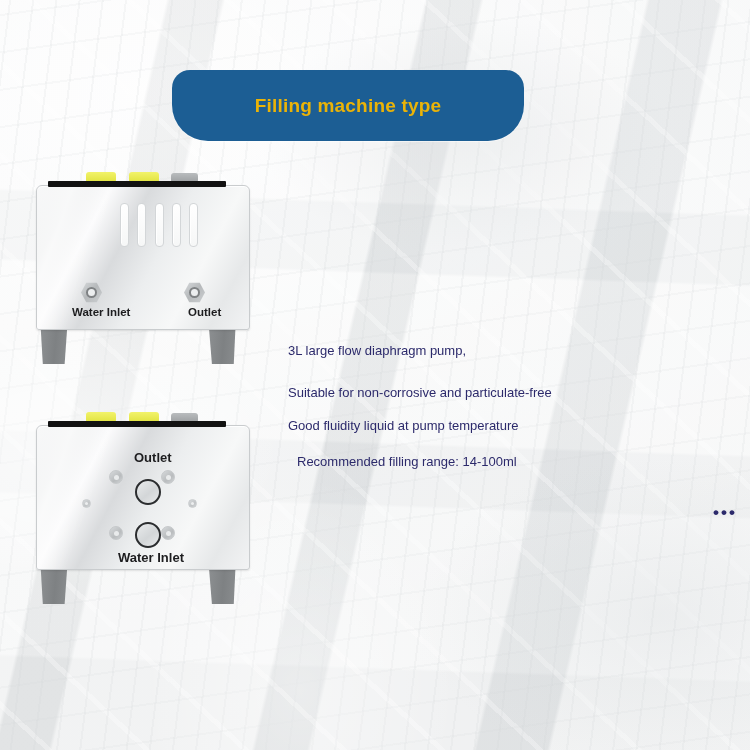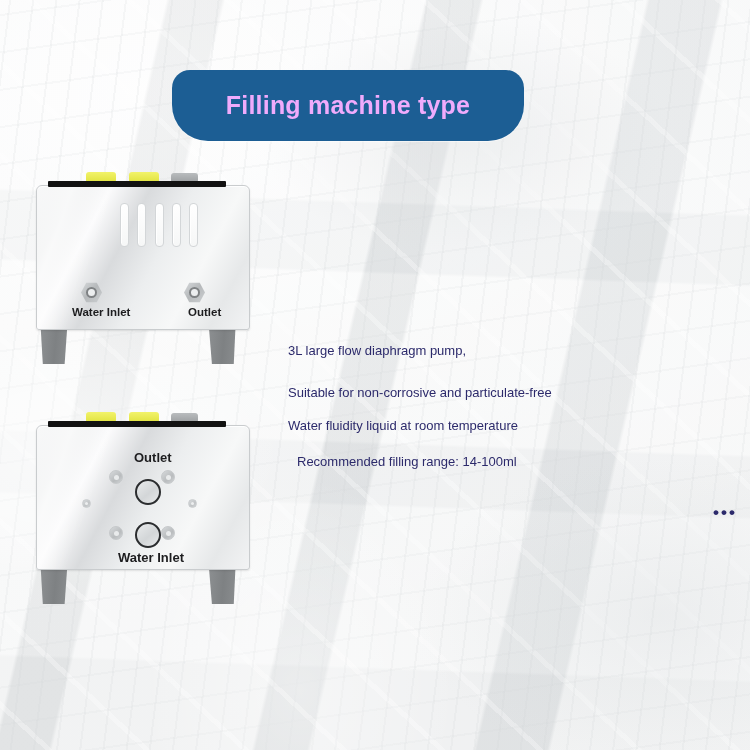--- a/index.html
+++ b/index.html
@@ -39,21 +39,21 @@
 
   
   .banner{
     position:absolute;left:172px;top:70px;width:352px;height:71px;
     background:#1c5e94;
     border-radius:18px 18px 36px 36px;
     display:flex;align-items:center;justify-content:center;
     box-shadow:0 1px 0 rgba(255,255,255,.55);
   }
   .banner-title{
-    color:#f0abfc;font-size:25px;font-weight:bold;letter-spacing:.2px;
+    color:#eab308;font-size:19px;font-weight:bold;letter-spacing:.2px;
     white-space:nowrap;
   }
 
   
   .row{position:absolute;left:0;width:750px;}
   #row1{top:165px;height:215px;}
   #row2{top:405px;height:215px;}
 
   
   .machine{position:absolute;left:28px;top:0;width:230px;height:205px;}
@@ -201,21 +201,21 @@
           <div class="hole"></div>
         </div>
 
         <span class="lbl" id="lbl-inlet-1">Water Inlet</span>
         <span class="lbl" id="lbl-outlet-1">Outlet</span>
       </div>
     </div>
 
     <span class="txt" id="t1-l1">3L large flow diaphragm pump,</span>
     <span class="txt" id="t1-l2">Suitable for non-corrosive and particulate-free</span>
-    <span class="txt" id="t1-l3">Water fluidity liquid at room temperature</span>
+    <span class="txt" id="t1-l3">Good fluidity liquid at pump temperature</span>
     <span class="txt" id="t1-l4">Recommended filling range: 14-100ml</span>
     <span class="txt" id="t1-dots">•••</span>
   </div>
 
   <div class="row" id="row2">
 
     <div class="machine">
       <div class="legs-l"></div>
       <div class="legs-r"></div>
 

